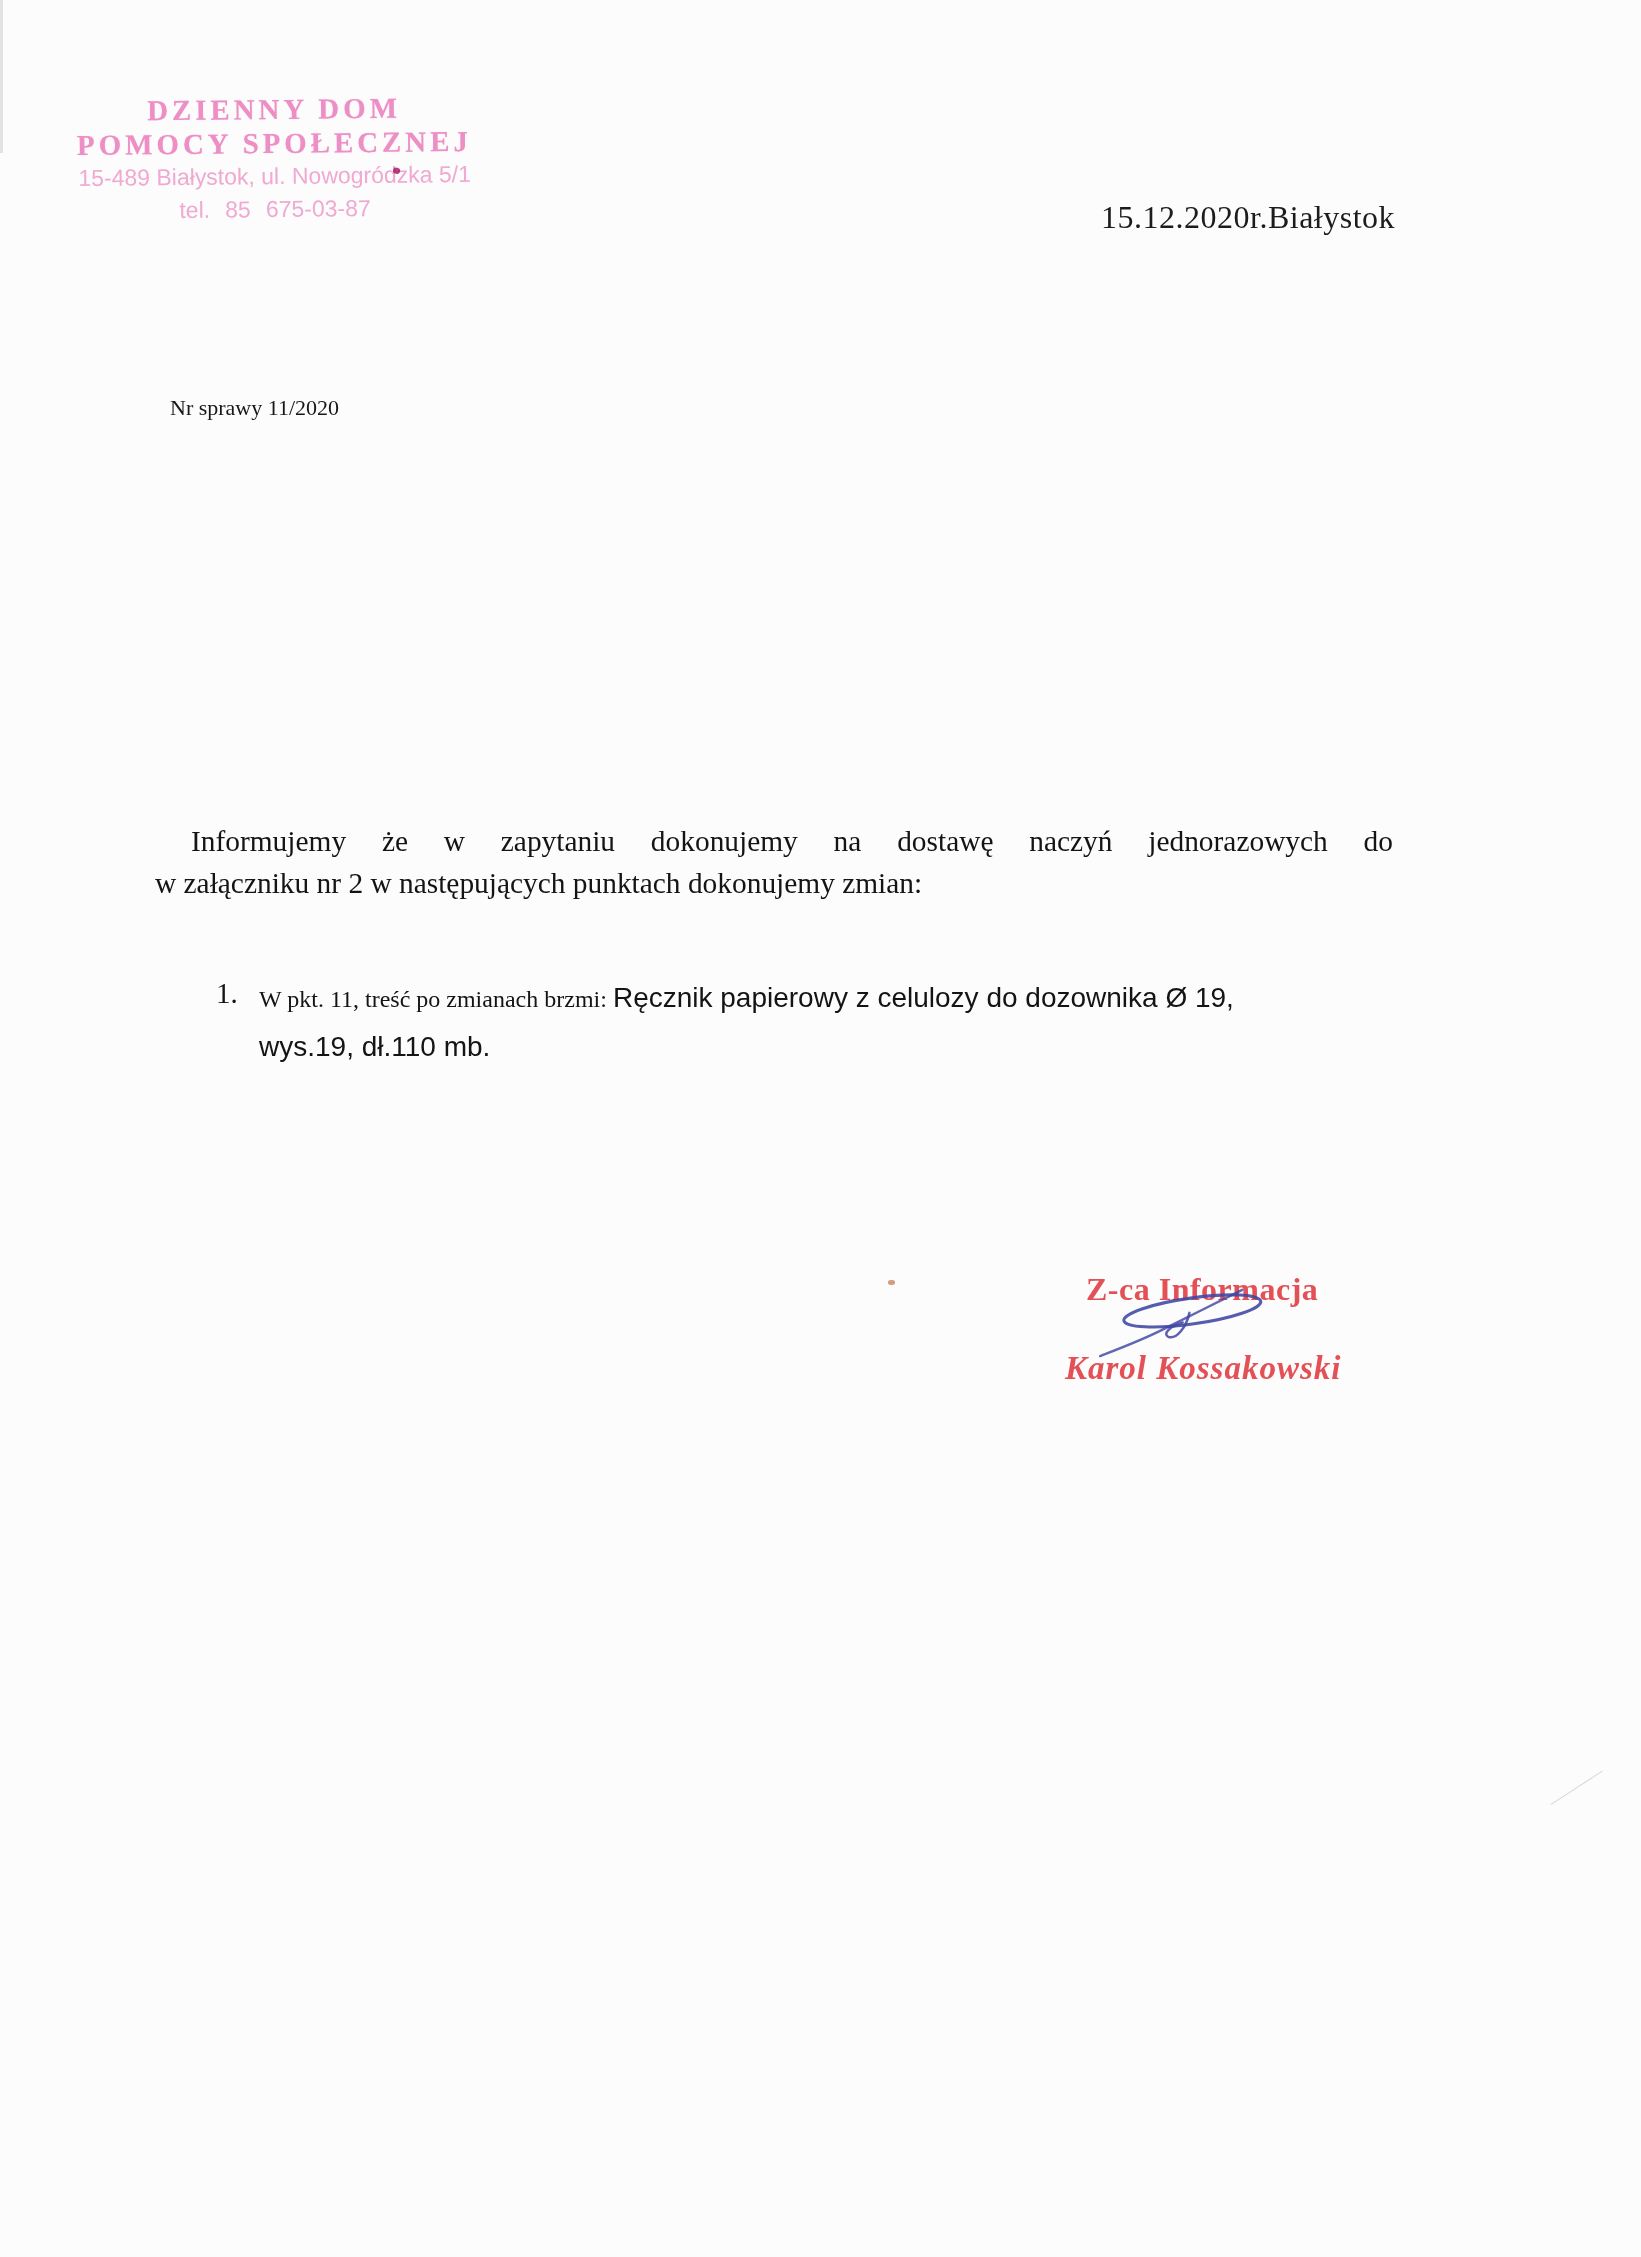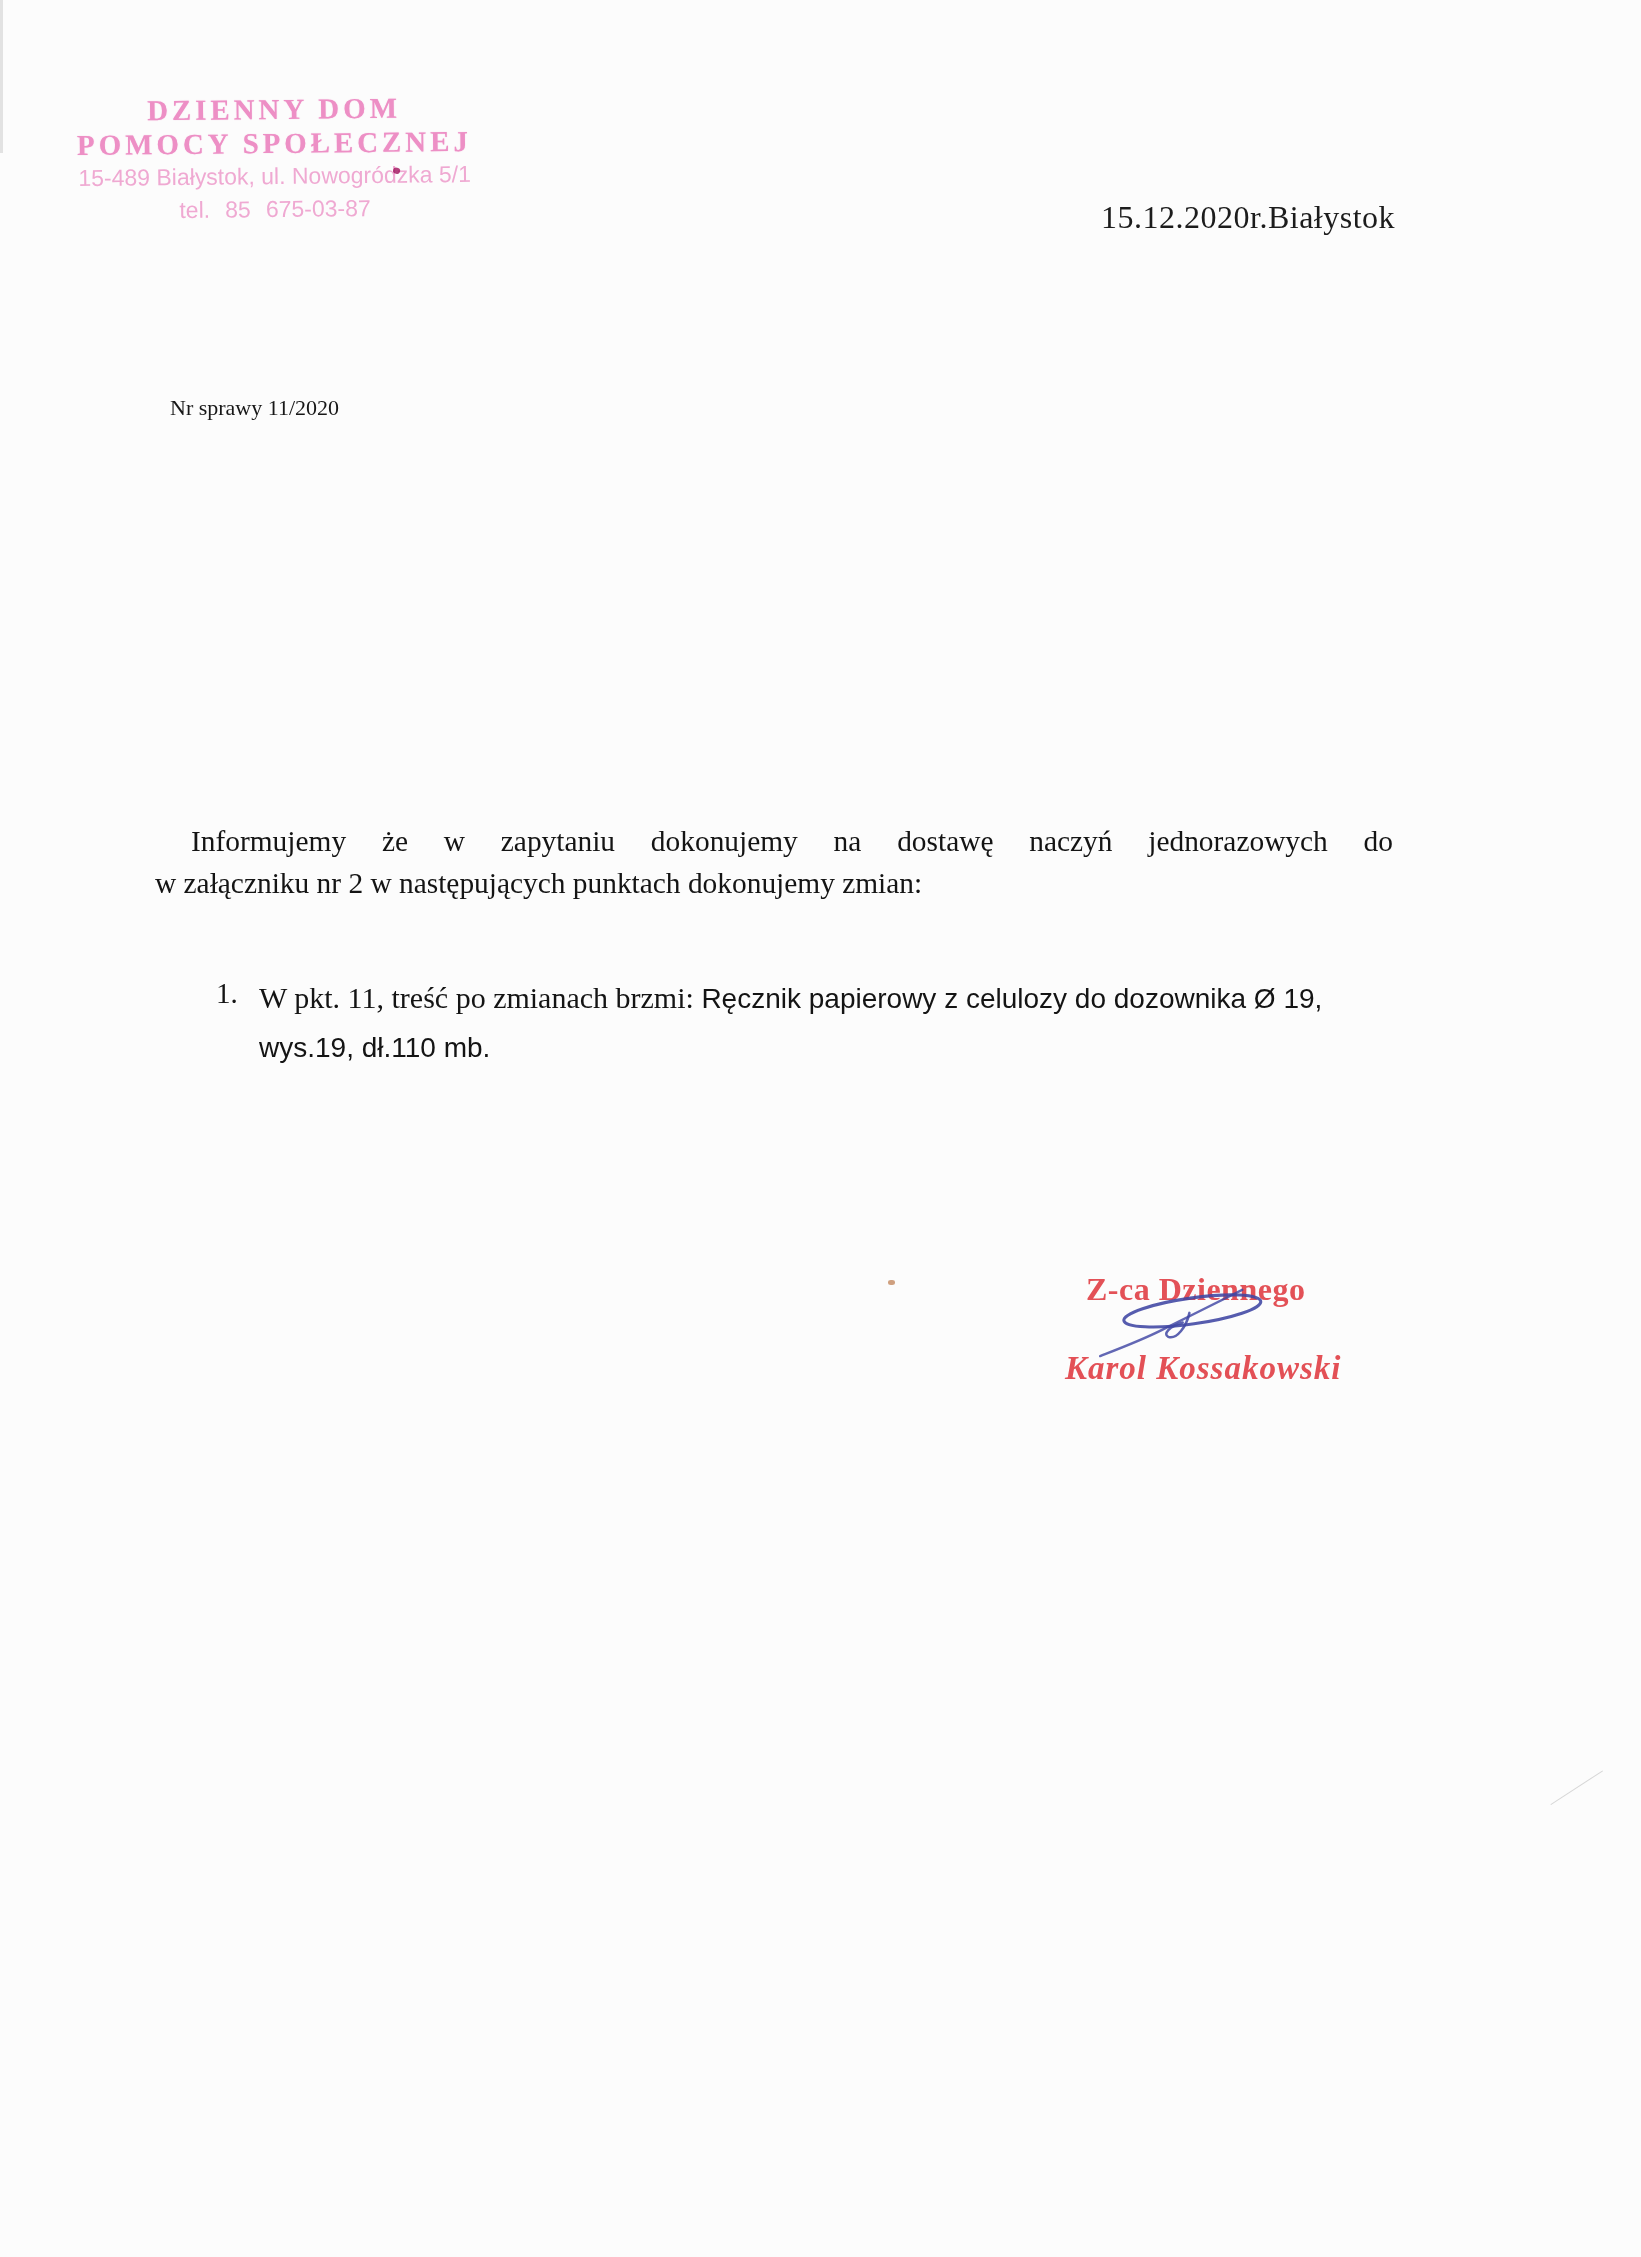--- a/index.html
+++ b/index.html
@@ -79,21 +79,21 @@
   .body-paragraph .par-last { text-align: left; margin-left: 8px; }
 
   .list-number {
     position: absolute; left: 216px; top: 977px;
     font-size: 29px; color: #141414;
   }
   .list-text {
     position: absolute; left: 259px; top: 975px; width: 1168px;
     line-height: 45px; color: #141414;
   }
-  .txt-serif { font-family: "Liberation Serif", serif; font-size: 30px; }
+  .txt-serif { font-family: "Liberation Serif", serif; font-size: 24px; }
   .txt-sans  { font-family: "Liberation Sans", sans-serif; font-size: 28px; }
 
   .sig-role {
     position: absolute; left: 1086px; top: 1271px;
     font-weight: bold; font-size: 32px; letter-spacing: 0.5px;
     color: #e2484f; opacity: .95;
   }
   .sig-ink {
     position: absolute; left: 1096px; top: 1286px;
     width: 183px; height: 72px;
@@ -141,21 +141,21 @@
     <div class="par-line justify-full indent">Informujemy że w zapytaniu dokonujemy na dostawę naczyń jednorazowych do</div>
     <div class="par-line par-last">w załączniku nr 2 w następujących punktach dokonujemy zmian:</div>
   </div>
 
   <div class="list-number">1.</div>
   <div class="list-text">
     <div><span class="txt-serif">W pkt. 11, treść po zmianach brzmi: </span><span class="txt-sans">Ręcznik papierowy z celulozy do dozownika Ø 19,</span></div>
     <div class="txt-sans">wys.19, dł.110 mb.</div>
   </div>
 
-  <div class="sig-role">Z-ca Dziennego</div>
+  <div class="sig-role">Z-ca Informacja</div>
 
   <svg class="sig-ink" viewBox="0 0 190 75" xmlns="http://www.w3.org/2000/svg">
     <ellipse cx="100" cy="26" rx="72" ry="13.5" transform="rotate(-8 100 26)" fill="none" stroke="#3f46a3" stroke-width="3.2" opacity="0.88"></ellipse>
     <path d="M 152,4 C 128,16 92,34 68,46 C 46,57 22,66 4,73" fill="none" stroke="#3f46a3" stroke-width="2.6" stroke-linecap="round" opacity="0.82"></path>
     <path d="M 97,28 C 94,42 84,56 75,53 C 69,50 76,42 90,38" fill="none" stroke="#3f46a3" stroke-width="2.6" stroke-linecap="round" opacity="0.85"></path>
   </svg>
 
   <div class="sig-name">Karol Kossakowski</div>
 
   <span class="ink-speck"></span>

